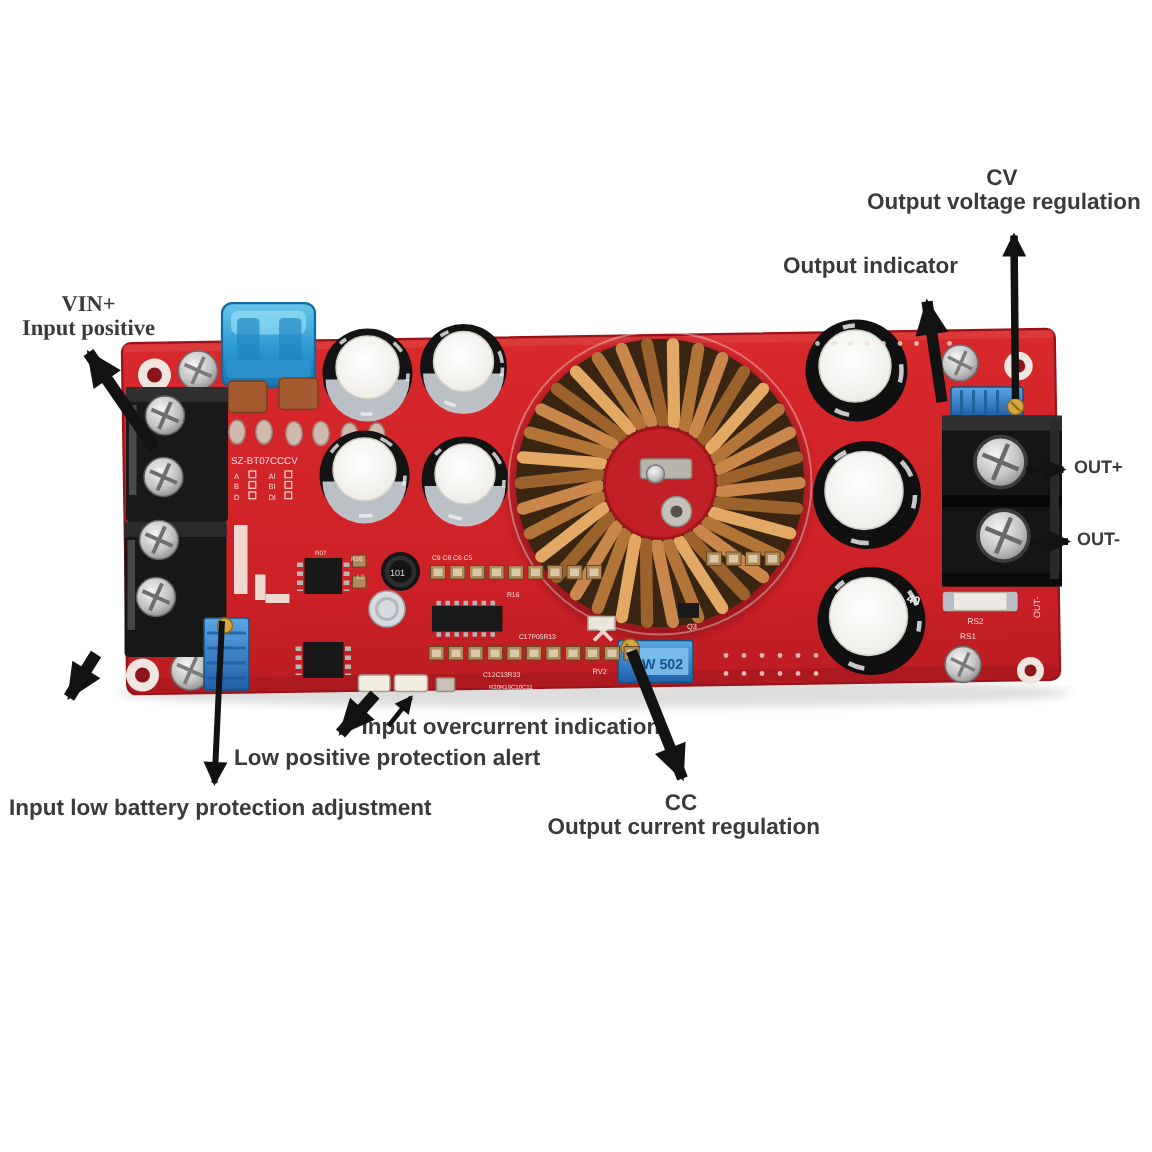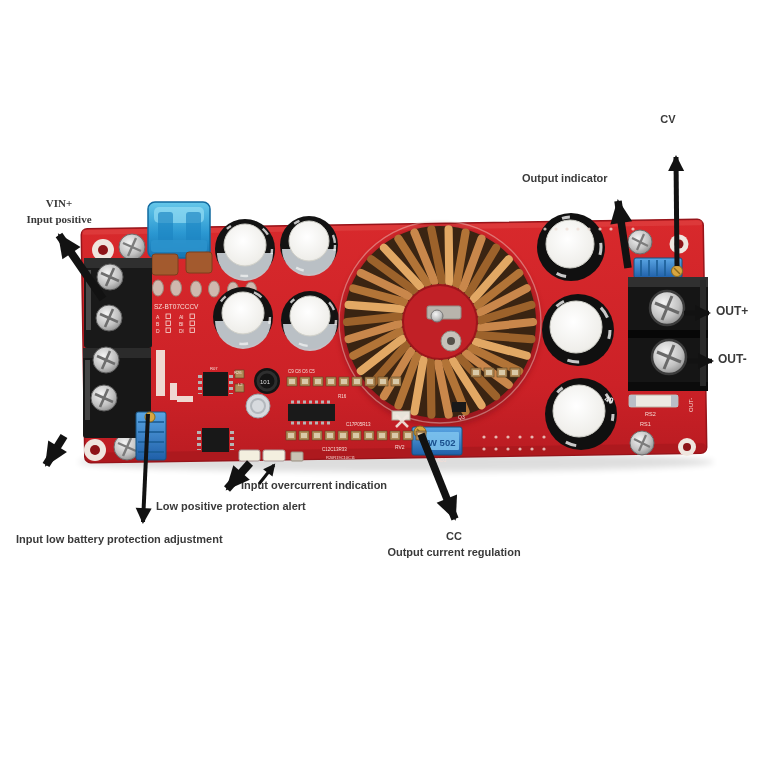--- a/index.html
+++ b/index.html
@@ -1,20 +1,20 @@
 <!DOCTYPE html>
 <html><head>
 <meta charset="utf-8">
 <style>
   html,body{margin:0;padding:0;background:#fff;}
   .stage{position:relative;width:768px;height:768px;background:#fff;overflow:hidden;
          font-family:"Liberation Sans",sans-serif;}
   .photo,.arrows{position:absolute;left:0;top:0;width:768px;height:768px;}
   .arrows{pointer-events:none;}
-  .label{position:absolute;color:#3a3a3a;font-weight:700;font-size:11px;line-height:16px;white-space:nowrap;}
+  .label{position:absolute;color:#3a3a3a;font-weight:700;font-size:15px;line-height:16px;white-space:nowrap;}
   .label.center{text-align:center;}
   .label.big{font-size:12px;}
   svg text{font-family:"Liberation Sans",sans-serif;}
   .silk{fill:#f6ddd6;}
 </style>
 </head>
 <body>
 
 <div class="stage">
 
@@ -375,35 +375,36 @@
       <text x="322" y="451" font-size="4.5" class="silk">C12C13R33</text>
       <text x="326" y="459" font-size="4" class="silk">R20R19C10C11</text>
       <text x="458" y="419" font-size="5" class="silk">Q3</text>
     </g>
   </svg>
 
   <div class="label center" style="left:8px;top:195px;width:102px;font-family:Liberation Serif, serif;">
     <div>VIN+</div>
     <div>Input positive</div>
   </div>
-  <div class="label" style="left:16px;top:531px;text-align:center;">
+  <div class="label" style="left:6px;top:531px;text-align:center;">
     <div>Input low battery protection adjustment</div>
   </div>
   <div class="label" style="left:156px;top:498px;">
     <div>Low positive protection alert</div>
   </div>
   <div class="label center" style="left:365px;top:528px;width:178px;">
     <div>CC</div>
     <div>Output current regulation</div>
   </div>
   <div class="label" style="left:241px;top:477px;">
     <div>Input overcurrent indication</div>
   </div>
   <div class="label center" style="left:578px;top:111px;width:180px;">
     <div>CV</div>
+    <div>Output voltage regulation</div>
   </div>
   <div class="label" style="left:522px;top:170px;">
     <div>Output indicator</div>
   </div>
   <div class="label big" style="left:716px;top:303px;">
     <div>OUT+</div>
   </div>
   <div class="label big" style="left:718px;top:351px;">
     <div>OUT-</div>
   </div>

